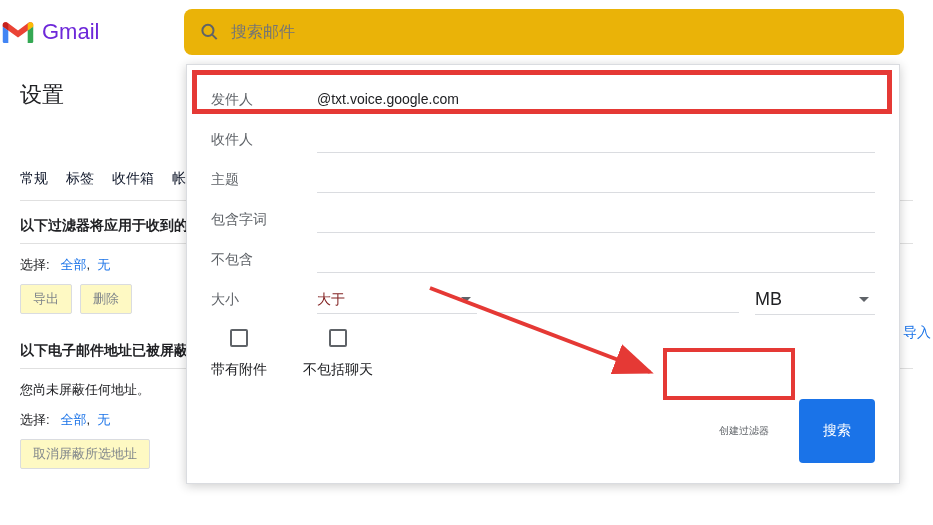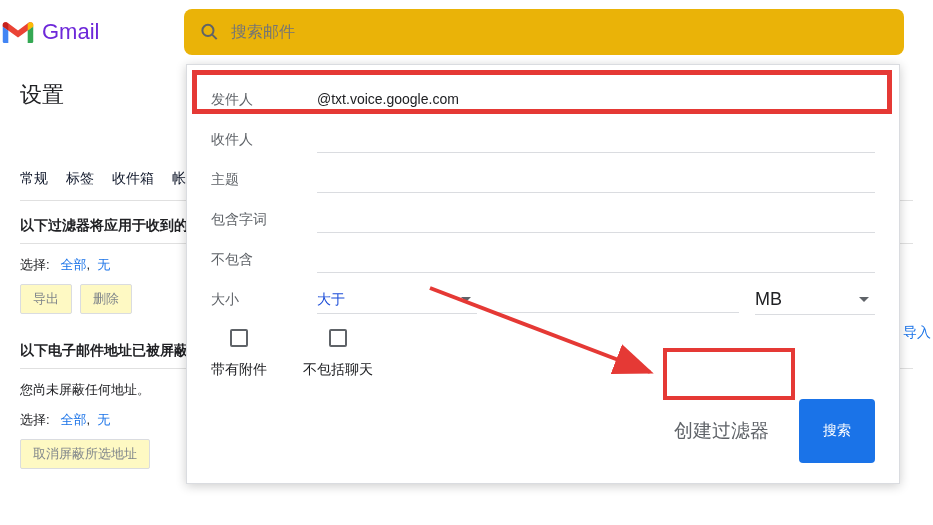--- a/index.html
+++ b/index.html
@@ -169,21 +169,21 @@
     .filter-input.active {
       border-bottom: 2px solid #1a73e8;
     }
     .size-row {
       display: flex;
       align-items: center;
       min-height: 38px;
     }
     .size-select {
       font-size: 14px;
-      color: #1d4ed8;
+      color: #7f1d1d;
       width: 160px;
       border: none;
       border-bottom: 1px solid #dadce0;
       display: flex;
       justify-content: space-between;
       align-items: center;
       padding: 4px 6px 4px 0;
       cursor: pointer;
     }
     .size-input {
@@ -232,21 +232,21 @@
       color: #202124;
     }
     .dialog-actions {
       display: flex;
       justify-content: flex-end;
       align-items: center;
       gap: 12px;
     }
     .create-filter-btn {
       padding: 10px 18px;
-      font-size: 19px;
+      font-size: 10px;
       color: #5f6368;
       background: #fff;
       border: none;
       cursor: pointer;
     }
     .search-btn {
       padding: 23px 24px;
       font-size: 14px;
       color: #fff;
       background: #1a73e8;

